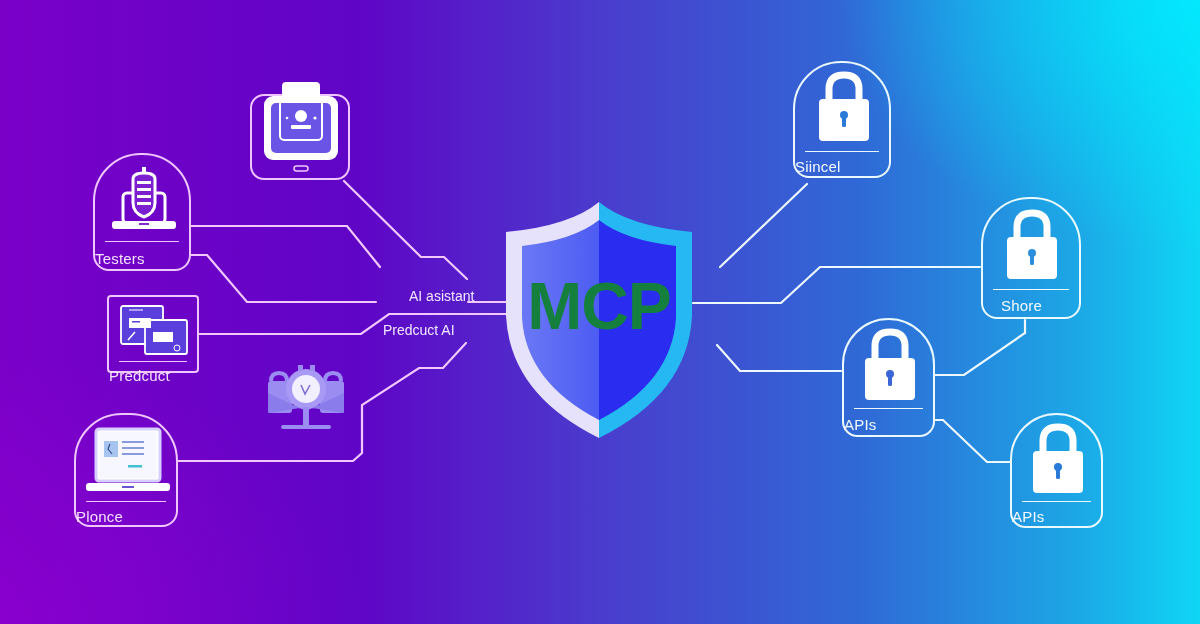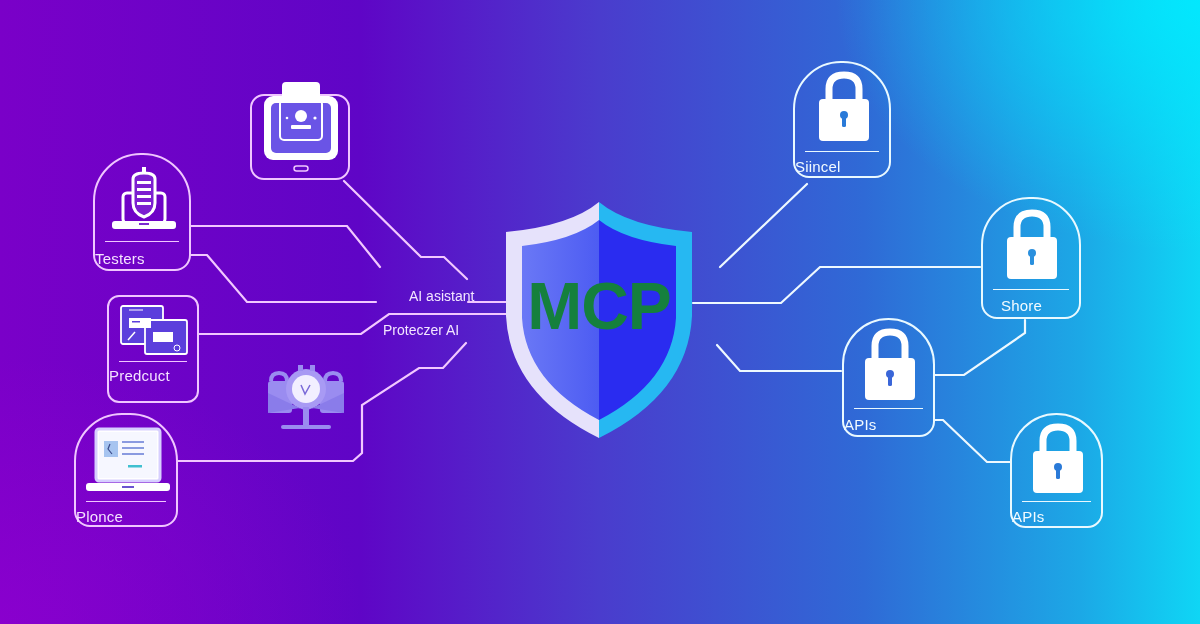--- a/index.html
+++ b/index.html
@@ -97,21 +97,21 @@
     <rect x="33" y="2" width="4" height="6" fill="#ffffff"></rect>
     <rect x="28" y="16" width="14" height="3" fill="#ffffff"></rect>
     <rect x="28" y="23" width="14" height="3" fill="#ffffff"></rect>
     <rect x="28" y="30" width="14" height="3" fill="#ffffff"></rect>
     <rect x="28" y="37" width="14" height="3" fill="#ffffff"></rect>
   </svg>
   <div class="divider" style="top:86px;"></div>
   <div class="label" style="top:95px;">Testers</div>
 </div>
 
-<div class="node left" style="left:107px; top:295px; width:92px; height:108px; border-radius:12px;">
+<div class="node left" style="left:107px; top:295px; width:92px; height:78px; border-radius:4px;">
   <svg class="icon" style="left:10px; top:7px;" width="72" height="54" viewBox="0 0 72 54">
     <rect x="2" y="2" width="42" height="38" rx="2" fill="#5b3fdc" stroke="#ffffff" stroke-width="1.8"></rect>
     <rect x="26" y="16" width="42" height="34" rx="2" fill="#5b3fdc" stroke="#ffffff" stroke-width="1.8"></rect>
     <rect x="10" y="14" width="22" height="10" fill="#ffffff"></rect>
     <rect x="13" y="17" width="8" height="1.5" fill="#5b3fdc"></rect>
     <rect x="34" y="28" width="20" height="10" fill="#ffffff"></rect>
     <line x1="9" y1="36" x2="16" y2="28" stroke="#ffffff" stroke-width="1.5"></line>
     <circle cx="58" cy="44" r="3" fill="none" stroke="#ffffff" stroke-width="1"></circle>
     <line x1="10" y1="6" x2="24" y2="6" stroke="#ffffff" stroke-width="1"></line>
   </svg>
@@ -145,21 +145,21 @@
     <rect x="38" y="26" width="22" height="2" fill="#8a9ae0"></rect>
     <rect x="44" y="38" width="14" height="2.5" fill="#40c0d0"></rect>
     <rect x="2" y="56" width="84" height="8" rx="3" fill="#ffffff"></rect>
     <rect x="38" y="59" width="12" height="2" fill="#6a54d0"></rect>
   </svg>
   <div class="divider" style="top:86px;"></div>
   <div class="label" style="top:93px;">Plonce</div>
 </div>
 
 <div class="wire-label" style="left:367px; top:288px;margin-left:42px;">AI asistant</div>
-<div class="wire-label" style="left:383px; top:322px;">Proteczer AI</div>
+<div class="wire-label" style="left:383px; top:322px;">Predcuct AI</div>
 
 <svg id="shield" viewBox="0 0 198 244">
   <defs>
     <linearGradient id="shieldL" x1="0" y1="0" x2="1" y2="0">
       <stop offset="0" stop-color="#6a78f6"></stop>
       <stop offset="1" stop-color="#4d5cf2"></stop>
     </linearGradient>
   </defs>
 
   <path d="M99 4 Q70 28 6 34 L6 118 Q10 196 99 240 Z" fill="#e6e2fb"></path>

